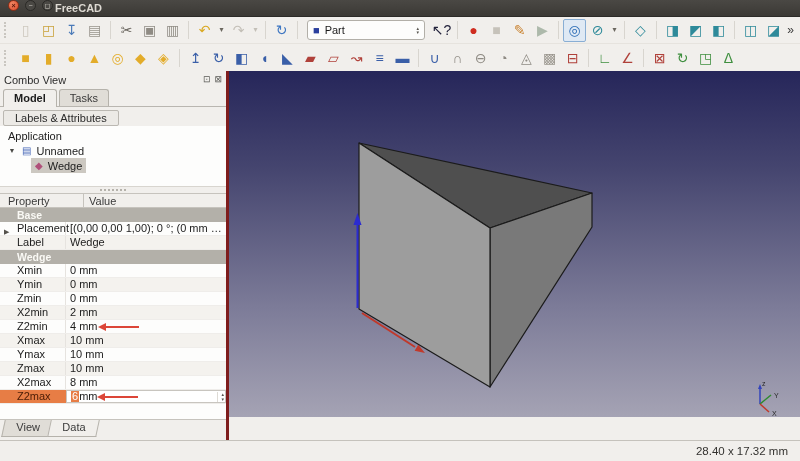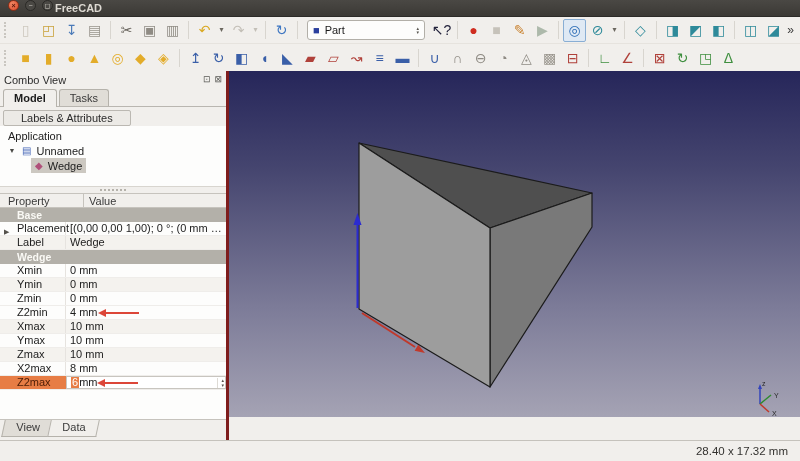--- a/index.html
+++ b/index.html
@@ -37,21 +37,21 @@
   .combo-view{width:229px;height:369px;background:#f1efec;display:flex;flex-direction:column;border-right:3px solid #7f1d1d}
   .cv-header{height:17px;display:flex;align-items:center;padding:0 4px;font-size:11px;color:#2b2b2b}
   .cv-title{flex:1}
   .cv-hicon{font-size:9px;color:#5a5a56;margin-left:4px;line-height:1}
   .cv-tabs{height:19px;display:flex;align-items:flex-end;padding-left:3px;border-bottom:1px solid #b9b6b0}
   .cv-tab{font-size:11px;padding:2px 10px 2px;border:1px solid #b5b2ab;border-bottom:none;border-radius:3px 3px 0 0;
           background:#e0ddd7;color:#3a3a3a;margin-right:2px}
   .cv-tab.active{background:#f1efec;height:18px;position:relative;top:1px;font-weight:bold;color:#1c1c1c}
   .labels-header{height:19px;padding:1px 3px;background:#f1efec}
   .labels-btn{display:inline-block;height:16px;line-height:14px;font-size:11px;color:#2b2b2b;background:#eceae6;
-              border:1px solid #bbb8b2;border-radius:2px;padding:0 17px}
+              border:1px solid #bbb8b2;border-radius:2px;padding:0 11px}
   .tree{height:61px;background:#fdfdfc;border-bottom:1px solid #d8d5cf;padding-top:2px;overflow:hidden}
   .tree-row{height:15px;display:flex;align-items:center;font-size:11px;white-space:nowrap}
   .tw{width:12px;font-size:7px;color:#4a4a46;text-align:center}
   .band{display:flex;align-items:center;height:15px;padding:0 4px}
   .band.selected{background:#ccc8c1}
   .ti{font-size:10px;margin-right:5px;line-height:1}
   .tl.b{font-weight:normal}
   .h-split{height:6px;display:flex;align-items:center;justify-content:center}
   .h-split i{width:26px;border-top:2px dotted #b5b2ab}
   .prop-head{height:15px;display:flex;background:#f1efec;border-top:1px solid #c6c3bd;border-bottom:1px solid #c6c3bd;
@@ -371,20 +371,26 @@
             <span class="pval">
               <span class="vtxt">0 mm</span>
             </span>
           </div>
           <div class="prop-row">
             <span class="pname">Zmin</span>
             <span class="pval">
               <span class="vtxt">0 mm</span>
             </span>
           </div>
+          <div class="prop-row shaded">
+            <span class="pname">X2min</span>
+            <span class="pval">
+              <span class="vtxt">2 mm</span>
+            </span>
+          </div>
           <div class="prop-row">
             <span class="pname">Z2min</span>
             <span class="pval">
               <span class="vtxt">4 mm</span>
               <span class="annot"></span>
             </span>
           </div>
           <div class="prop-row shaded">
             <span class="pname">Xmax</span>
             <span class="pval">

